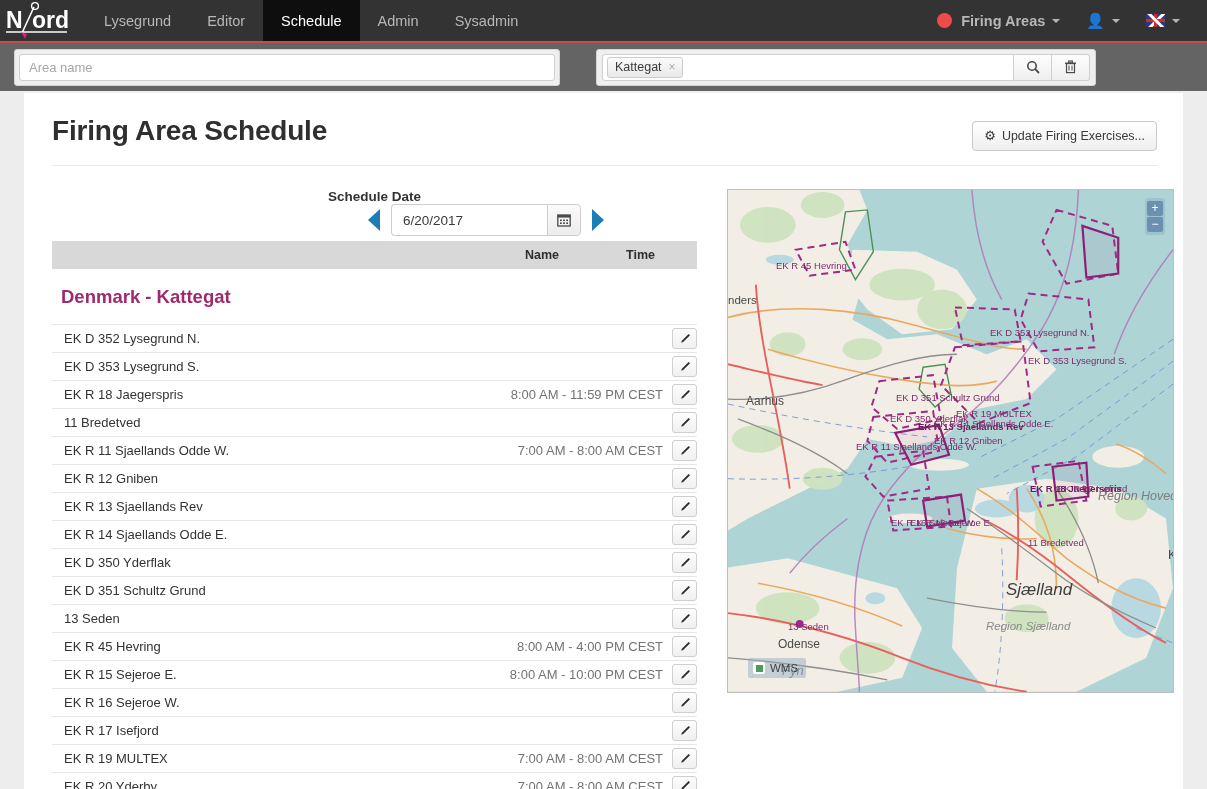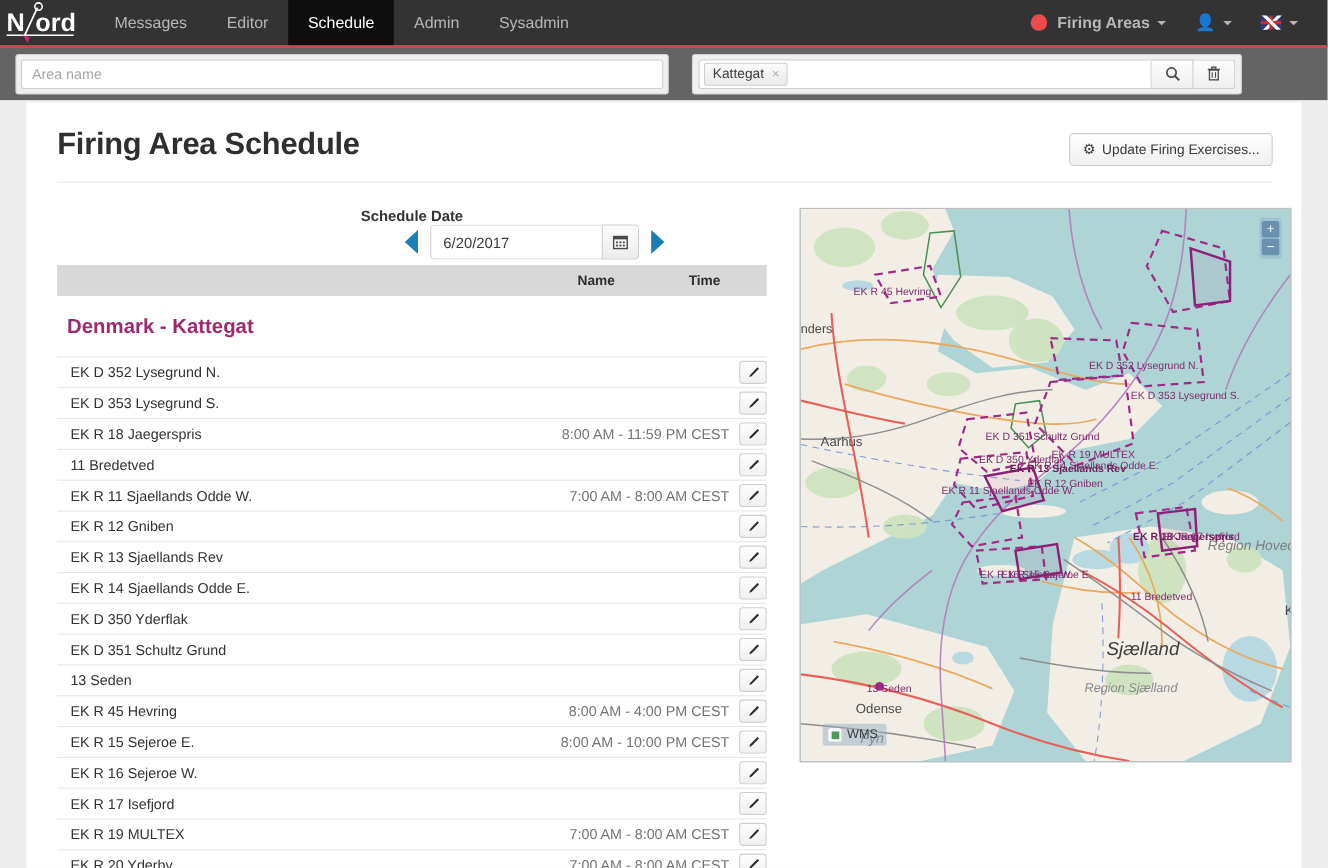--- a/index.html
+++ b/index.html
@@ -86,22 +86,22 @@
     display: flex; align-items: center;
     padding: 0 14px;
   }
   .filter-group {
     background: #efefef;
     border: 1px solid #d4d4d4;
     border-radius: 3px;
     padding: 4px;
     display: flex; align-items: center;
   }
-  .filter-group.names { width: 594px; }
-  .filter-group.search { width: 500px; margin-left: 21px; padding: 4px 5px; }
+  .filter-group.names { width: 546px; }
+  .filter-group.search { width: 500px; margin-left: 36px; padding: 4px 5px; }
 
   .text-input {
     flex: 1;
     height: 27px;
     border: 1px solid #cfcfcf;
     background: #fff;
     border-radius: 3px;
     padding: 0 9px;
     font-family: "Liberation Sans", sans-serif;
     font-size: 13px;
@@ -323,21 +323,21 @@
       <text x="28" y="27" font-family="Liberation Sans, sans-serif" font-size="23" font-weight="bold" fill="#ffffff">ord</text>
       <line x1="30" y1="6" x2="18" y2="32" stroke="#ffffff" stroke-width="1.6"></line>
       <circle cx="31" cy="5" r="3.4" fill="none" stroke="#ffffff" stroke-width="1.4"></circle>
       <line x1="2" y1="31" x2="63" y2="31" stroke="#ffffff" stroke-width="1.4"></line>
       <path d="M17 31 L21 38 L23 33 Z" fill="#d6207f"></path>
     </svg>
   </div>
 
   <div class="nav-items">
     <div class="nav-item">
-        <span>Messages</span>
+        <span>Lysegrund</span>
       </div>
     <div class="nav-item">
         <span>Editor</span>
       </div>
     <div class="nav-item active">
         <span>Schedule</span>
       </div>
     <div class="nav-item">
         <span>Admin</span>
       </div>

